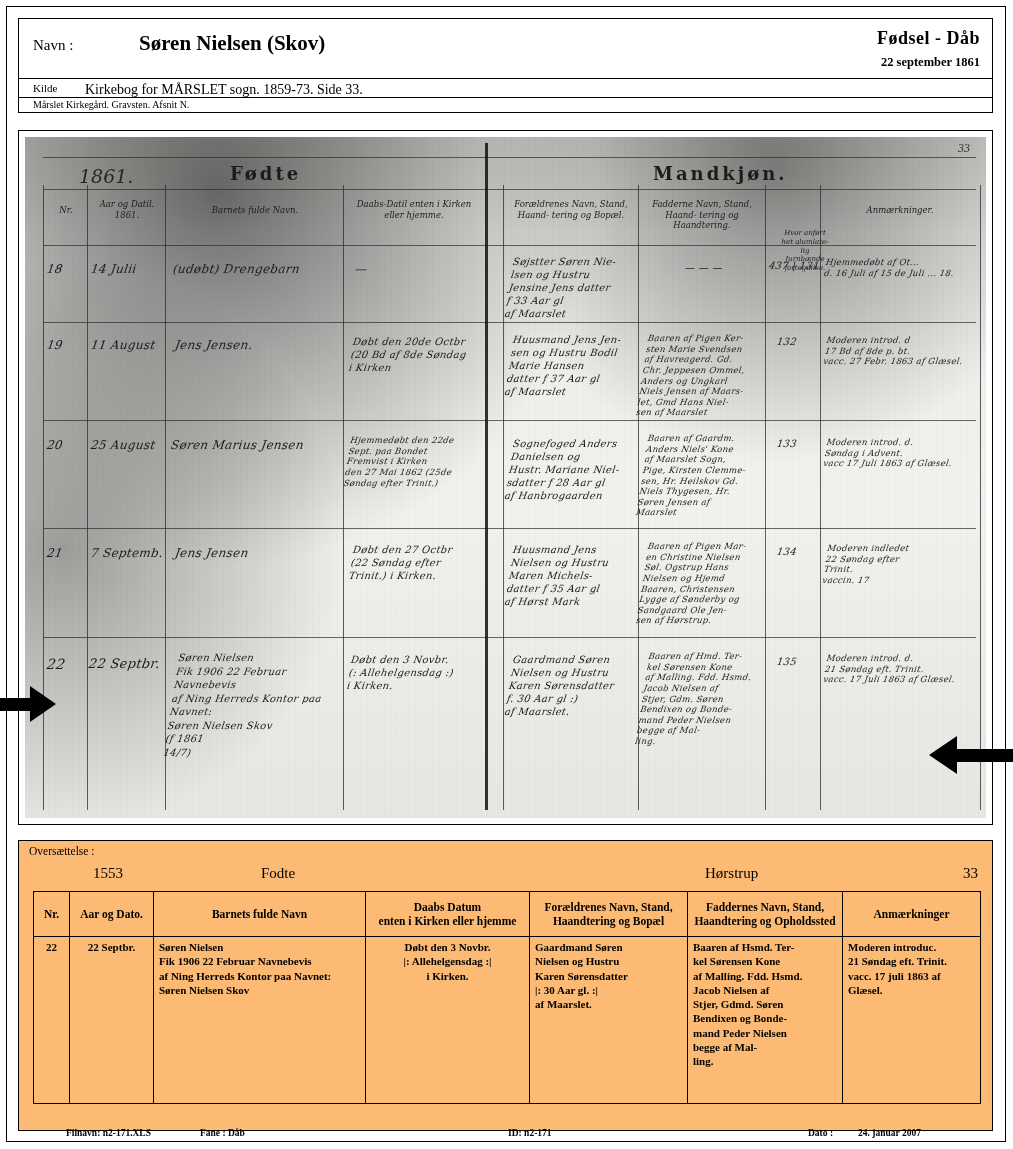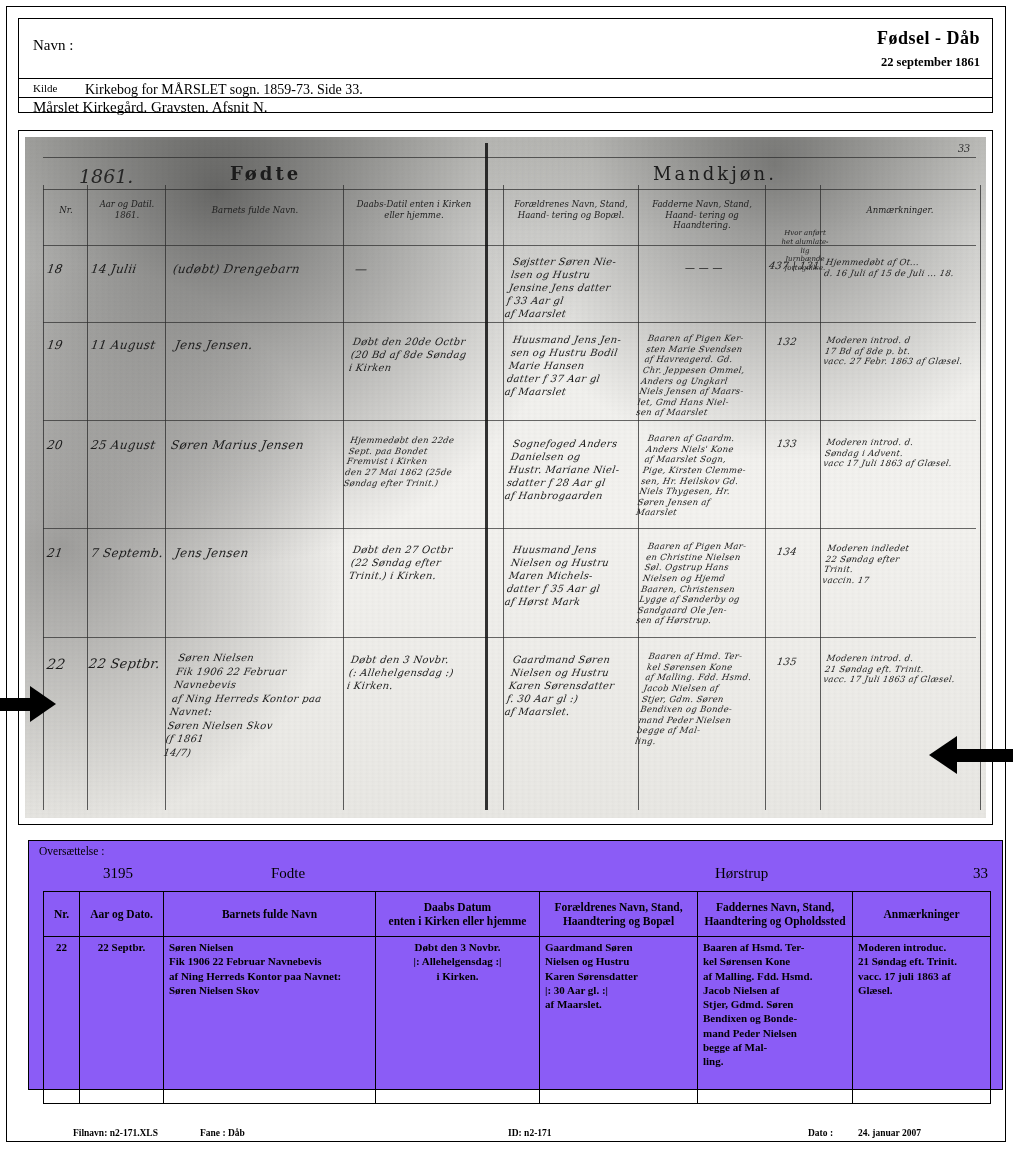--- a/index.html
+++ b/index.html
@@ -87,21 +87,21 @@
     font-size: 14px;
   }
   .header-sub {
     position: relative;
     height: 15px;
   }
   .sub-text {
     position: absolute;
     left: 14px;
     top: 1px;
-    font-size: 15px;
+    font-size: 10px;
   }
 
   
   .scan-outer {
     position: absolute;
     left: 18px;
     top: 130px;
     width: 975px;
     height: 695px;
     border: 1px solid #000;
@@ -155,21 +155,21 @@
     font-weight: bold;
     letter-spacing: 3px;
     color: #1c1c1c;
     font-family: "DejaVu Serif", serif;
   }
   .scan-mandkjon {
     position: absolute;
     left: 628px;
     top: 26px;
     font-size: 18px;
-    font-weight: normal;
+    font-weight: bold;
     letter-spacing: 3px;
     color: #1c1c1c;
     font-family: "DejaVu Serif", serif;
   }
   
   .vrule { position: absolute; top: 48px; bottom: 8px; width: 1px; background: #2b2b2b; opacity: .75; }
   .vrule.thick { width: 3px; background: #111; opacity: .85; top: 6px; }
   .hrule { position: absolute; left: 18px; right: 10px; height: 1px; background: #2b2b2b; opacity: .7; }
   .scan-colhdr {
     position: absolute;
@@ -206,27 +206,27 @@
     top: 736px;
     width: 88px;
     height: 38px;
   }
   .arrow-shaft { position: absolute; background: #000; }
   .arrow-head { position: absolute; width: 0; height: 0; }
 
   
   .trans-box {
     position: absolute;
-    left: 28px;
+    left: 18px;
     top: 840px;
     width: 975px;
-    height: 250px;
+    height: 291px;
     border: 1px solid #000;
     box-sizing: border-box;
-    background: #8b5cf6;
+    background: #fdba74;
   }
   .trans-label {
     position: absolute;
     left: 10px;
     top: 4px;
     font-size: 11.5px;
   }
   .trans-head {
     position: absolute;
     left: 14px;
@@ -269,21 +269,21 @@
   .cell-pre { white-space: pre-line; }
   .footer-row {
     position: absolute;
     left: 18px;
     top: 1128px;
     width: 975px;
     height: 18px;
     font-size: 9.5px;
     font-weight: bold;
   }
-  .f-filnavn { position: absolute; left: 55px; top: 0; }
+  .f-filnavn { position: absolute; left: 48px; top: 0; }
   .f-fane { position: absolute; left: 182px; top: 0; }
   .f-id { position: absolute; left: 490px; top: 0; }
   .f-dato { position: absolute; left: 790px; top: 0; }
   .f-dato-val { position: absolute; left: 840px; top: 0; }
   .outer-frame {
     position: absolute;
     left: 6px; top: 6px;
     width: 1000px; height: 1136px;
     border: 1px solid #000;
     box-sizing: border-box;
@@ -293,20 +293,21 @@
 </head>
 <body>
 
 <div class="page">
 
   <div class="outer-frame"></div>
 
   <div class="header-box">
     <div class="header-top">
       <span class="hdr-navn-label">Navn :</span>
+      <span class="hdr-name">Søren Nielsen (Skov)</span>
       <span class="hdr-event">Fødsel - Dåb</span>
       <span class="hdr-date">22 september 1861</span>
     </div>
     <div class="header-src">
       <span class="src-label">Kilde</span>
       <span class="src-text">Kirkebog for MÅRSLET sogn. 1859-73. Side 33.</span>
     </div>
     <div class="header-sub">
       <span class="sub-text">Mårslet Kirkegård. Gravsten. Afsnit N.</span>
     </div>
@@ -483,21 +484,21 @@
   </div>
   <div class="arrow-right-wrap">
     <div class="arrow-shaft" style="left:30px; top:13px; width:58px; height:13px;"></div>
     <div class="arrow-head" style="left:4px; top:0; border-top:19px solid transparent; border-bottom:19px solid transparent; border-right:28px solid #000;"></div>
   </div>
 
   <div class="trans-box">
     <span class="trans-label">Oversættelse :</span>
 
     <div class="trans-head">
-      <span class="th-year">3195</span>
+      <span class="th-year">1553</span>
       <span class="th-fodte">Fodte</span>
       <span class="th-mandkjon">Hørstrup</span>
       <span class="th-page">33</span>
     </div>
 
     <table class="trans">
       <colgroup>
         <col style="width:36px">
         <col style="width:84px">
         <col style="width:212px">

